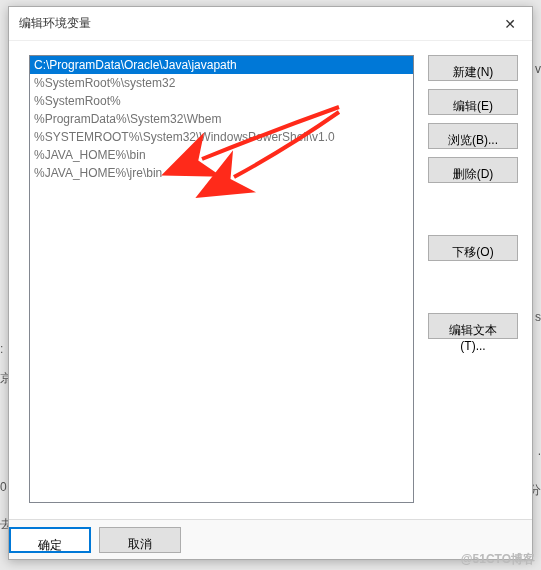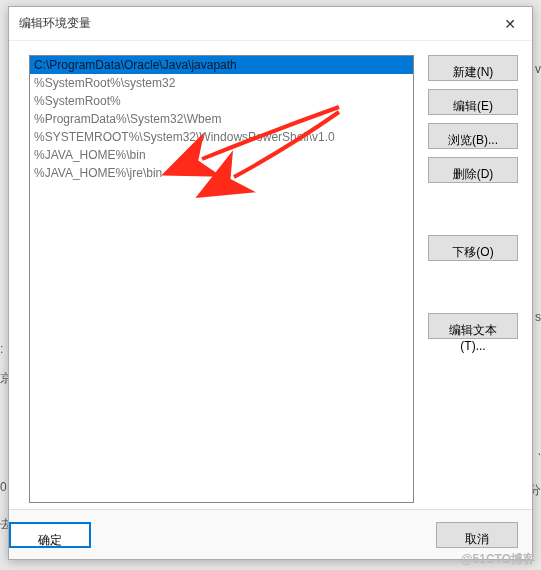--- a/index.html
+++ b/index.html
@@ -4,25 +4,25 @@
 <style>
   * { box-sizing: border-box; font-family: "Microsoft YaHei", "Segoe UI", sans-serif; }
   body { margin: 0; background: #e8e8e8; width: 541px; height: 570px; overflow: hidden; position: relative; }
   .dialog { position: absolute; left: 8px; top: 6px; width: 525px; height: 554px; background: #fff; border: 1px solid #aaa; box-shadow: 0 2px 10px rgba(0,0,0,.25); }
   .titlebar { height: 34px; display: flex; align-items: center; padding: 0 0 0 10px; background: #fff; border-bottom: 1px solid #eee; font-size: 12px; }
   .titlebar .title { flex: 1; color: #333; }
   .titlebar .close { width: 44px; height: 30px; display: flex; align-items: center; justify-content: center; cursor: pointer; font-size: 14px; color: #333; }
   .content { position: absolute; top: 30px; left: 0; right: 0; bottom: 50px; }
   .listbox { position: absolute; left: 20px; top: 18px; width: 385px; height: 448px; border: 1px solid #828790; background: #fff; overflow: hidden; }
   .listbox .row { height: 18px; line-height: 18px; font-size: 12px; padding: 0 4px; color: #737373; white-space: nowrap; cursor: default; }
-  .listbox .row.selected { background: #0078d7; color: #0f172a; }
+  .listbox .row.selected { background: #0078d7; color: #ffffff; }
   .btncol { position: absolute; right: 14px; top: 18px; width: 90px; display: flex; flex-direction: column; gap: 8px; }
   .btncol .spacer { height: 36px; }
   .btn { height: 26px; font-size: 12px; background: #e1e1e1; border: 1px solid #adadad; cursor: pointer; padding: 8px; }
-  .footer { position: absolute; bottom: 0; left: 0; right: 0; height: 50px; border-top: 1px solid #ddd; display: flex; align-items: center; justify-content: space-between; gap: 8px; padding-right: 14px; background: #f9f9f9; margin-top: 20px; }
+  .footer { position: absolute; bottom: 0; left: 0; right: 0; height: 40px; border-top: 1px solid #ddd; display: flex; align-items: center; justify-content: flex-start; gap: 8px; padding-right: 14px; background: #f9f9f9; margin-top: 20px; }
   .footer .btn { width: 82px; }
   .footer .btn.default { background: #fff; border: 2px solid #0078d7; }
   .arrows { position: absolute; pointer-events: none; top: 0; left: 0; }
   .watermark { position: absolute; right: 6px; bottom: 2px; font-size: 12px; color: #bbb; pointer-events: none; font-weight: bold; }
   
   .bgtxt { position: absolute; font-size: 12px; color: #555; }
 </style>
 </head>
 <body>
 

